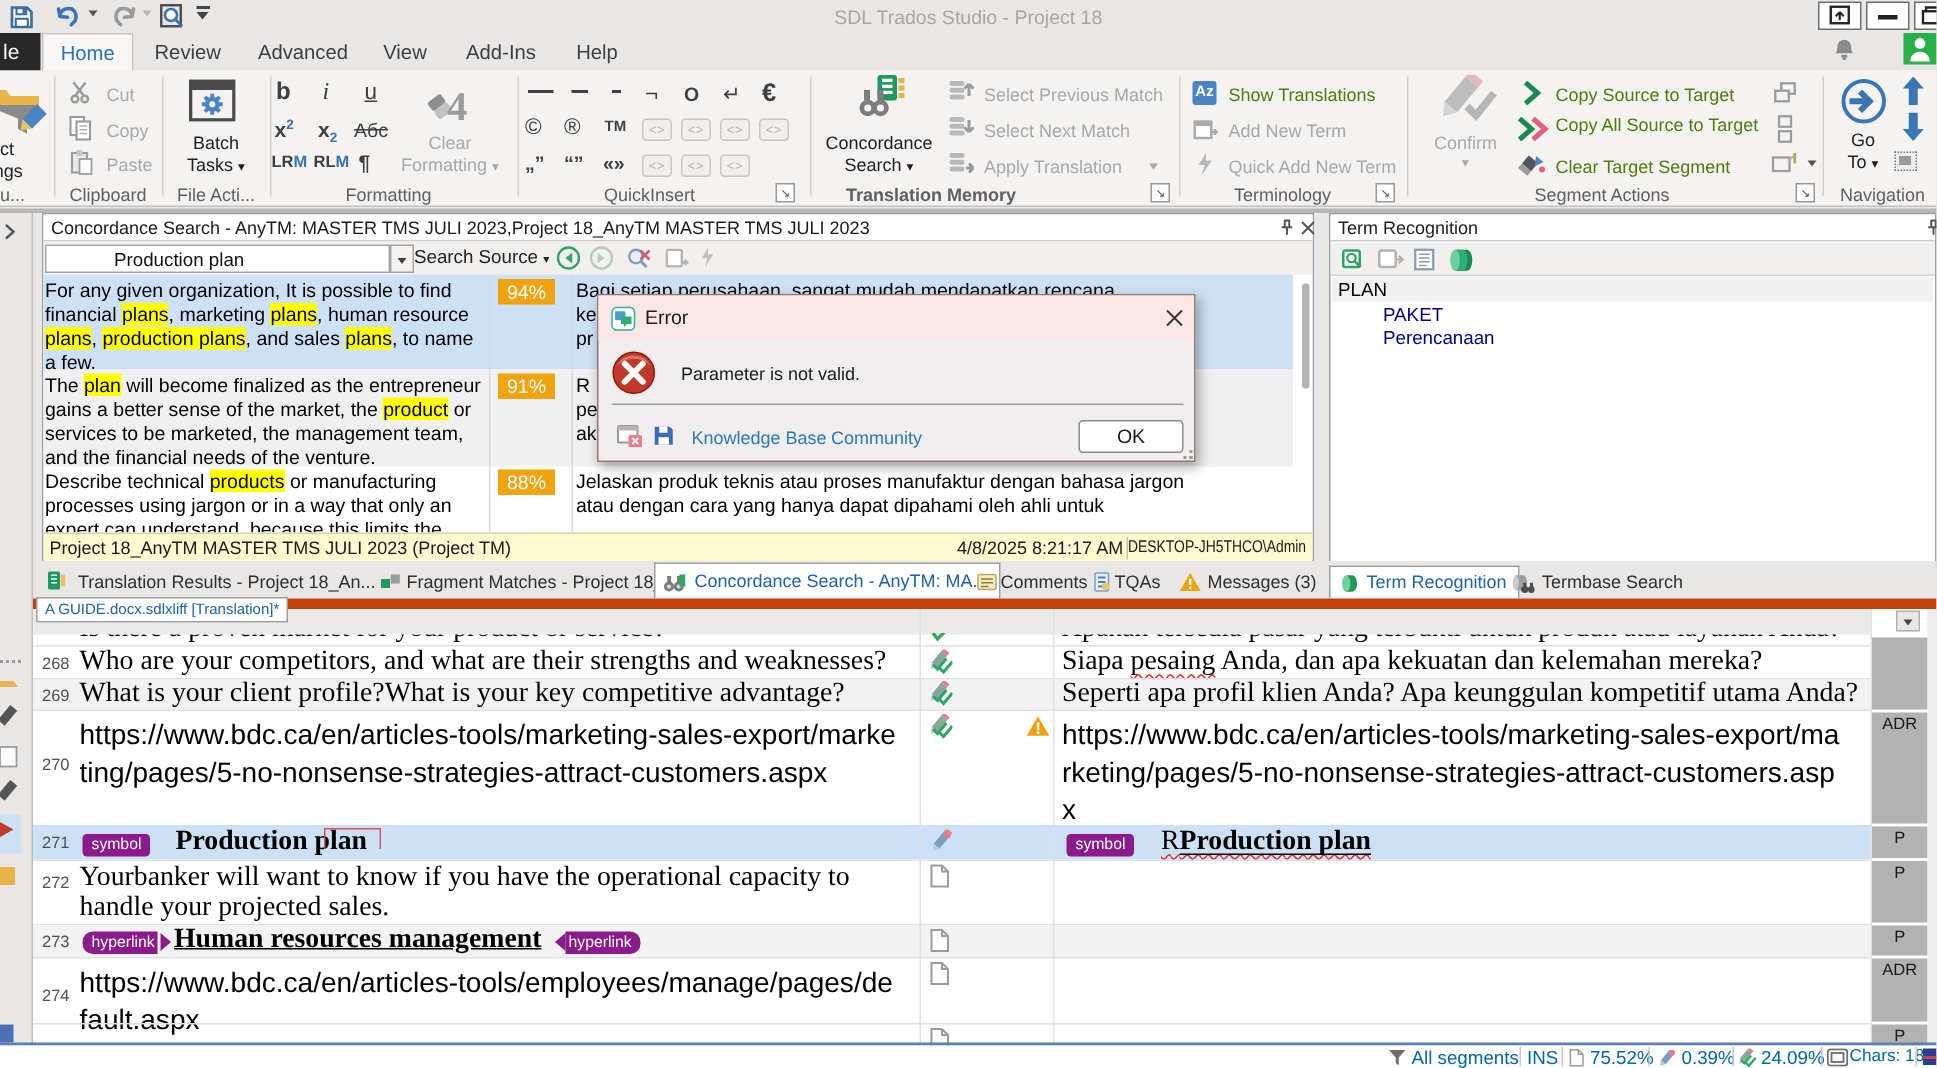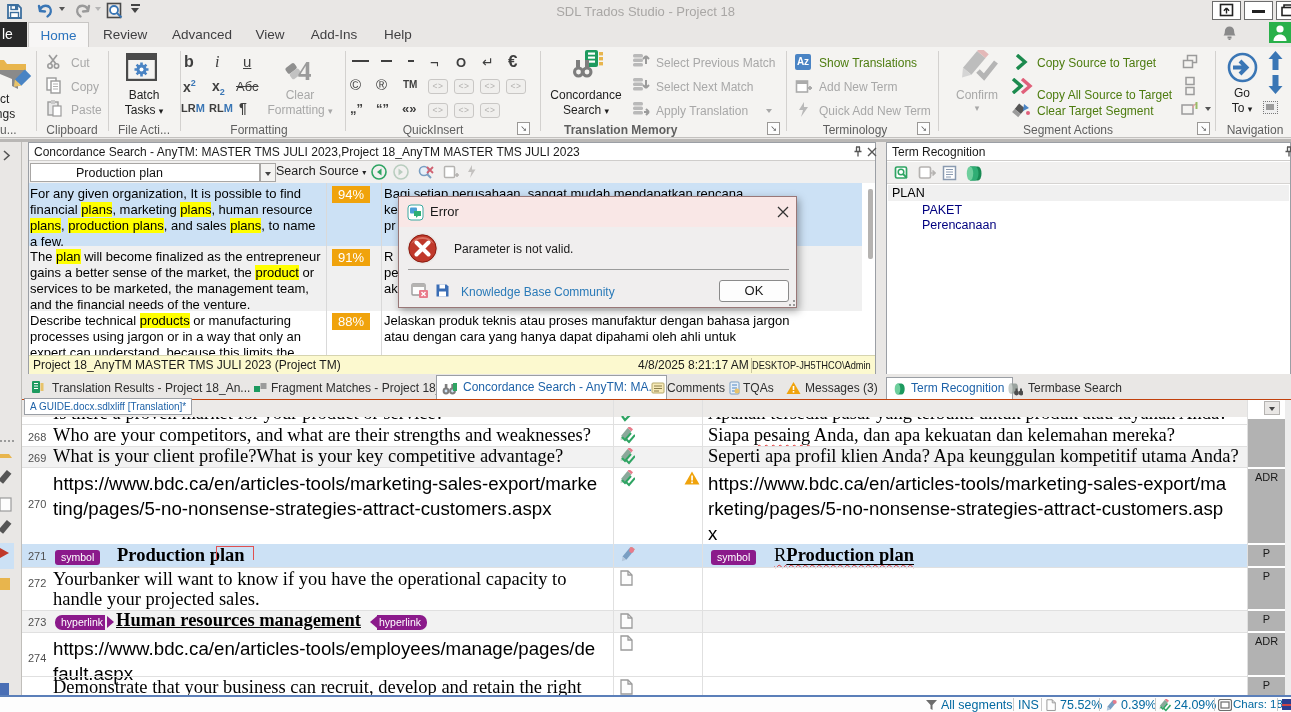--- a/index.html
+++ b/index.html
@@ -33,21 +33,21 @@
   
   #term { left:886px; top:142px; width:405px; height:236px; background:#fff; border:1px solid #9b9fa5; }
   
   #ybar { left:29px; top:355px; width:846px; height:19px; background:#fcf9cf; border-top:1px solid #d6d4b0; font-size:12px; color:#1a1a1a; }
   
   #ltabs { left:22px; top:374px; width:858px; height:25px; background:#e9e7e5; }
   #rtabs { left:880px; top:374px; width:411px; height:25px; background:#e9e7e5; }
   .btab { top:4px; height:21px; font-size:12px; color:#2f2f2f; line-height:20px; white-space:nowrap; }
   .btab-sel { background:#fff; border:1px solid #9b9fa5; border-bottom:none; color:#1e62a8; }
   
-  #editor { left:22px; top:399px; width:1269px; height:297px; background:#fff; border-top:1px solid #c2410c; }
+  #editor { left:22px; top:399px; width:1269px; height:297px; background:#fff; border-top:7px solid #c2410c; }
   #filetab2 { left:2px; top:0px; height:17px; background:#fff; border:1px solid #9b9fa5; font-size:10px; color:#1e62a8; padding:2px 5px 0 5px; }
   .seg-num { font-size:11px; color:#505050; text-align:right; width:18px; }
   .src { font-family:"Liberation Serif", serif; font-size:18.5px; color:#000; white-space:nowrap; }
   .sans-url { font-family:"Liberation Sans", sans-serif; font-size:18.7px; }
   .hl { background:#ffff00; }
   .rowline { border-bottom:1px solid #e0e0e0; }
   .badge { background:#8b1a8b; color:#fff; font-size:10.5px; font-family:"Liberation Sans", sans-serif; padding:1px 6px 2px 6px; border-radius:3px; }
   .struct { font-size:11px; color:#1a1a1a; text-align:center; background:#b2b2b2; }
   
   #sbar { left:0; top:697px; width:1291px; height:15px; background:#fdfdfd; font-size:12.5px; color:#0369a1; }
@@ -332,21 +332,21 @@
   <div class="abs bigbtn rgray" style="left:946px; top:103px; width:62px; font-size:9px;">▾</div>
   <div id="segrows">
     <svg class="abs" style="left:1014px; top:54px;" width="16" height="16" viewBox="0 0 16 16">
       <path d="M3 1 l8 7 l-8 7" stroke="#1c8a4e" stroke-width="3.4" fill="none"></path>
     </svg>
     <div class="abs rtext" style="left:1037px; top:56px;">Copy Source to Target</div>
     <svg class="abs" style="left:1011px; top:78px;" width="22" height="16" viewBox="0 0 22 16">
       <path d="M2 1 l8 7 l-8 7" stroke="#1c8a4e" stroke-width="3.4" fill="none"></path>
       <path d="M11 1 l8 7 l-8 7" stroke="#e0607a" stroke-width="3.4" fill="none"></path>
     </svg>
-    <div class="abs rtext" style="left:1037px; top:88px;">Copy All Source to Target</div>
+    <div class="abs rtext" style="left:1037px; top:76px;">Copy All Source to Target</div>
     <svg class="abs" style="left:1012px; top:102px;" width="18" height="16" viewBox="0 0 18 16">
       <g transform="rotate(40 7 8)">
           <rect x="3" y="3" width="8" height="7" fill="#555"></rect>
           <rect x="3" y="10" width="8" height="4" fill="#9b9b9b"></rect>
         </g>
       <path d="M12 2 l5 4 l-6 3 z" fill="#4a84c4"></path>
         <circle cx="16" cy="11" r="2" fill="#e0607a"></circle>
     </svg>
     <div class="abs rtext" style="left:1037px; top:104px;">Clear Target Segment</div>
     <svg class="abs" style="left:1182px; top:54px;" width="16" height="15" viewBox="0 0 16 15">
@@ -596,21 +596,20 @@
   <div class="abs" style="left:85px; top:216px; width:0; height:0; border-top:6px solid transparent; border-bottom:6px solid transparent; border-left:7px solid #8b1a8b;"></div>
   <div class="abs src" style="left:94px; top:210px; font-weight:bold; text-decoration:underline;">Human resources management</div>
   <div class="abs" style="left:348px; top:216px; width:0; height:0; border-top:6px solid transparent; border-bottom:6px solid transparent; border-right:7px solid #8b1a8b;"></div>
   <div class="abs badge" style="left:355px; top:215px; border-radius:0 7px 7px 0; padding-left:2px;">hyperlink</div>
   <div class="abs rowline" style="left:0; top:232px; width:1260px; height:0;"></div>
 
   <div class="abs seg-num" style="left:6px; top:252px;">274</div>
   <div class="abs sans-url" style="left:31px; top:236px; width:546px; line-height:25px; word-break:break-all;">https://www.bdc.ca/en/articles-tools/employees/manage/pages/default.aspx</div>
   <div class="abs rowline" style="left:0; top:276px; width:1260px; height:0;"></div>
 
-  <div class="abs src" style="left:31px; top:277px;">Demonstrate that your business can recruit, develop and retain the right</div>
 
   <div class="abs" style="left:591px; top:0px; width:1px; height:297px; background:#e0e0e0;"></div>
   <div class="abs" style="left:680px; top:0px; width:1px; height:297px; background:#e0e0e0;"></div>
   <svg class="abs" style="left:596px; top:27px;" width="17" height="17" viewBox="0 0 17 17">
       <use href="#pencilok"></use>
     </svg>
   <svg class="abs" style="left:596px; top:48px;" width="17" height="17" viewBox="0 0 17 17">
       <use href="#pencilok"></use>
     </svg>
   <svg class="abs" style="left:596px; top:70px;" width="17" height="17" viewBox="0 0 17 17">

